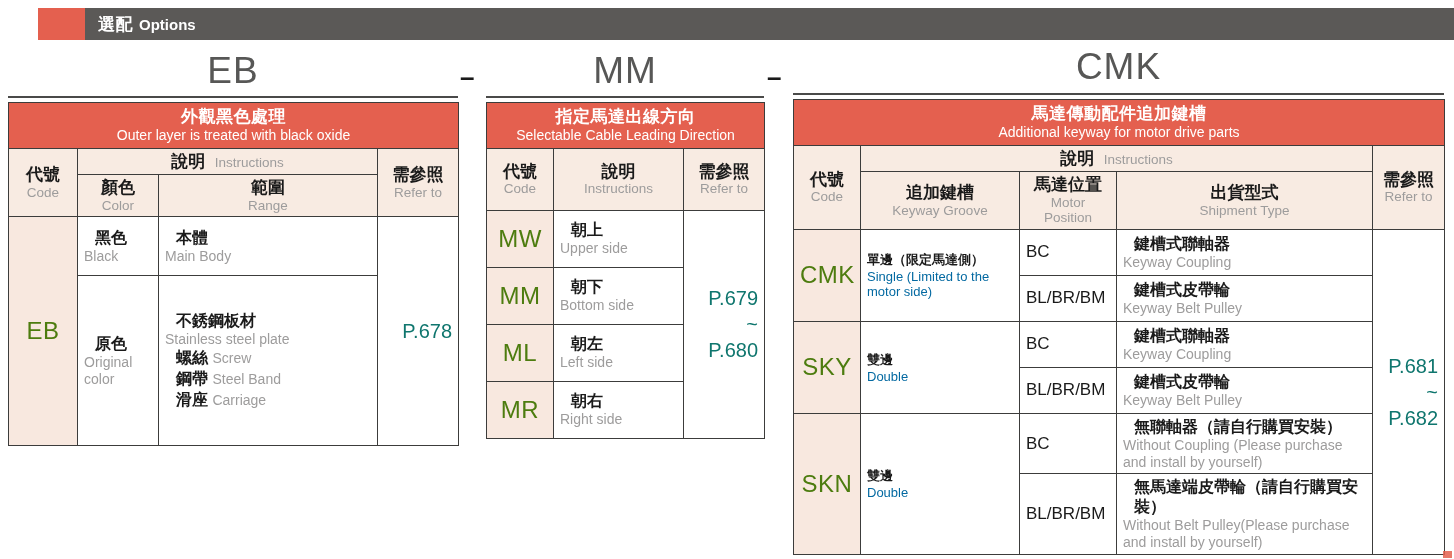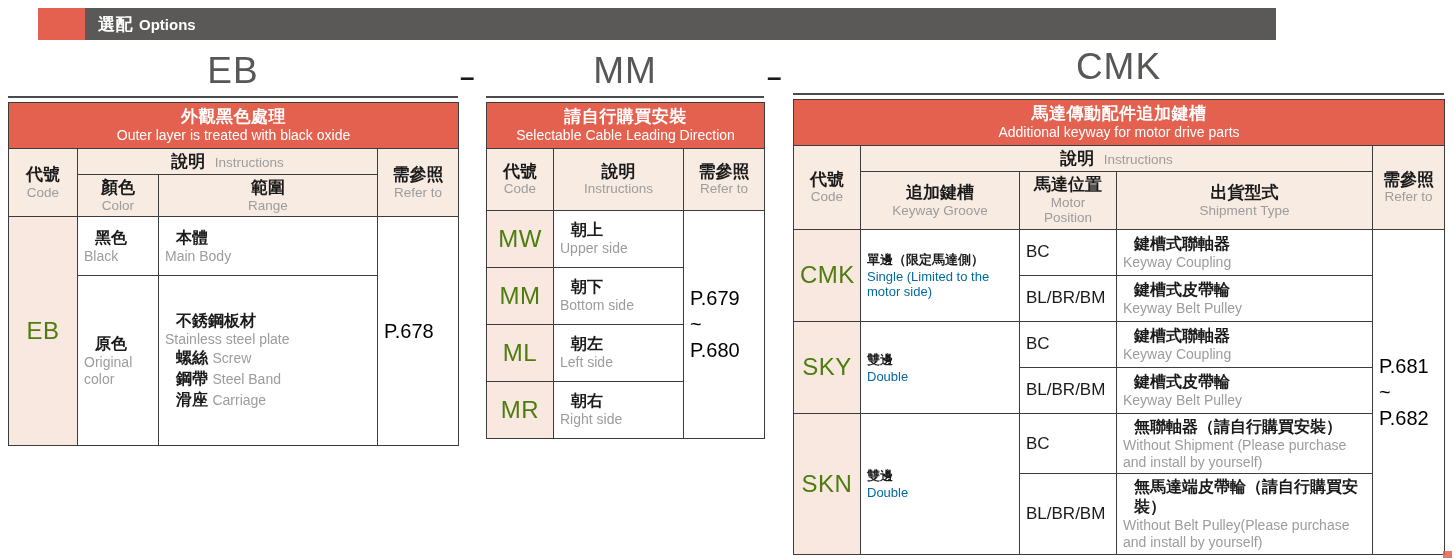--- a/index.html
+++ b/index.html
@@ -6,21 +6,21 @@
   html, body {
     width: 1454px; height: 559px;
     background: #ffffff;
     font-family: "Liberation Sans", "DejaVu Sans", sans-serif;
     overflow: hidden;
   }
   .page { position: relative; width: 1454px; height: 559px; }
 
   
   .topbar {
-    position: absolute; left: 0; top: 8px; width: 1276px; height: 32px;
+    position: absolute; left: 0; top: 8px; width: 1454px; height: 32px;
     display: flex; align-items: stretch; border-radius: 6px;
   }
   .topbar-pad { width: 38px; background: #ffffff; }
   .topbar-swatch { width: 47px; background: #E4604F; }
   .topbar-body {
     flex: 1; background: #5B5957; display: flex; align-items: center;
     padding-left: 13px; color: #ffffff;
   }
   .topbar-cn { font-size: 17px; font-weight: bold; letter-spacing: .5px; }
   .topbar-en { font-size: 15px; font-weight: bold; margin-left: 6px; }
@@ -68,21 +68,21 @@
     background: #F8E8DF; text-align: center;
     font-size: 24px; color: #4d7c0f; letter-spacing: .5px;
   }
   .bodycell { background: #ffffff; }
   .bodycell .cn { font-size: 16px; font-weight: bold; color: #1A1A1A; line-height: 1.25; margin-left: 11px; }
   .bodycell .en { font-size: 14px; color: #9D9C9C; line-height: 1.2; }
   .bodycell .sm-cn { font-size: 13px; font-weight: bold; color: #1A1A1A; }
   .bodycell .sm-en { font-size: 13px; color: #0369a1; }
   .plaincell { background: #ffffff; font-size: 17px; color: #1A1A1A; }
   .refcell {
-    background: #ffffff; text-align: left; font-size: 20px; color: #000000;
+    background: #ffffff; text-align: right; font-size: 20px; color: #0f766e;
     line-height: 1.3;
   }
   .mixline { line-height: 1.3; }
   .nowrapline { white-space: nowrap; }
 
   .corner-artifact {
     position: absolute; right: 2px; bottom: 1px;
     width: 9px; height: 7px; background: #E4604F; opacity: .85;
   }
 </style>
@@ -193,21 +193,21 @@
 
   <table class="tbl" style="left:486px; top:102px; width:278px;">
     <colgroup>
       <col style="width:67px">
         <col style="width:130px">
         <col style="width:81px">
     </colgroup>
     <tbody>
       <tr>
         <td class="banner" colspan="3">
-          <div class="cn">請自行購買安裝</div>
+          <div class="cn">指定馬達出線方向</div>
           <div class="en">Selectable Cable Leading Direction</div>
         </td>
       </tr>
       <tr style="height:62px;">
         <td class="hcell">
           <div class="cn">代號</div>
           <div class="en">Code</div>
         </td>
         <td class="hcell">
           <div class="cn">說明</div>
@@ -346,21 +346,21 @@
 
       <tr style="height:58px;">
         <td class="codecell" rowspan="2">SKN</td>
         <td class="bodycell" rowspan="2">
           <div class="sm-cn">雙邊</div>
           <div class="sm-en">Double</div>
         </td>
         <td class="plaincell">BC</td>
         <td class="bodycell">
           <div class="cn">無聯軸器（請自行購買安裝）</div>
-          <div class="en">Without Shipment (Please purchase and install by yourself)</div>
+          <div class="en">Without Coupling (Please purchase and install by yourself)</div>
         </td>
       </tr>
       <tr style="height:78px;">
         <td class="plaincell">BL/BR/BM</td>
         <td class="bodycell">
           <div class="cn">無馬達端皮帶輪（請自行購買安裝）</div>
           <div class="en">Without Belt Pulley(Please purchase and install by yourself)</div>
         </td>
       </tr>
     </tbody>

